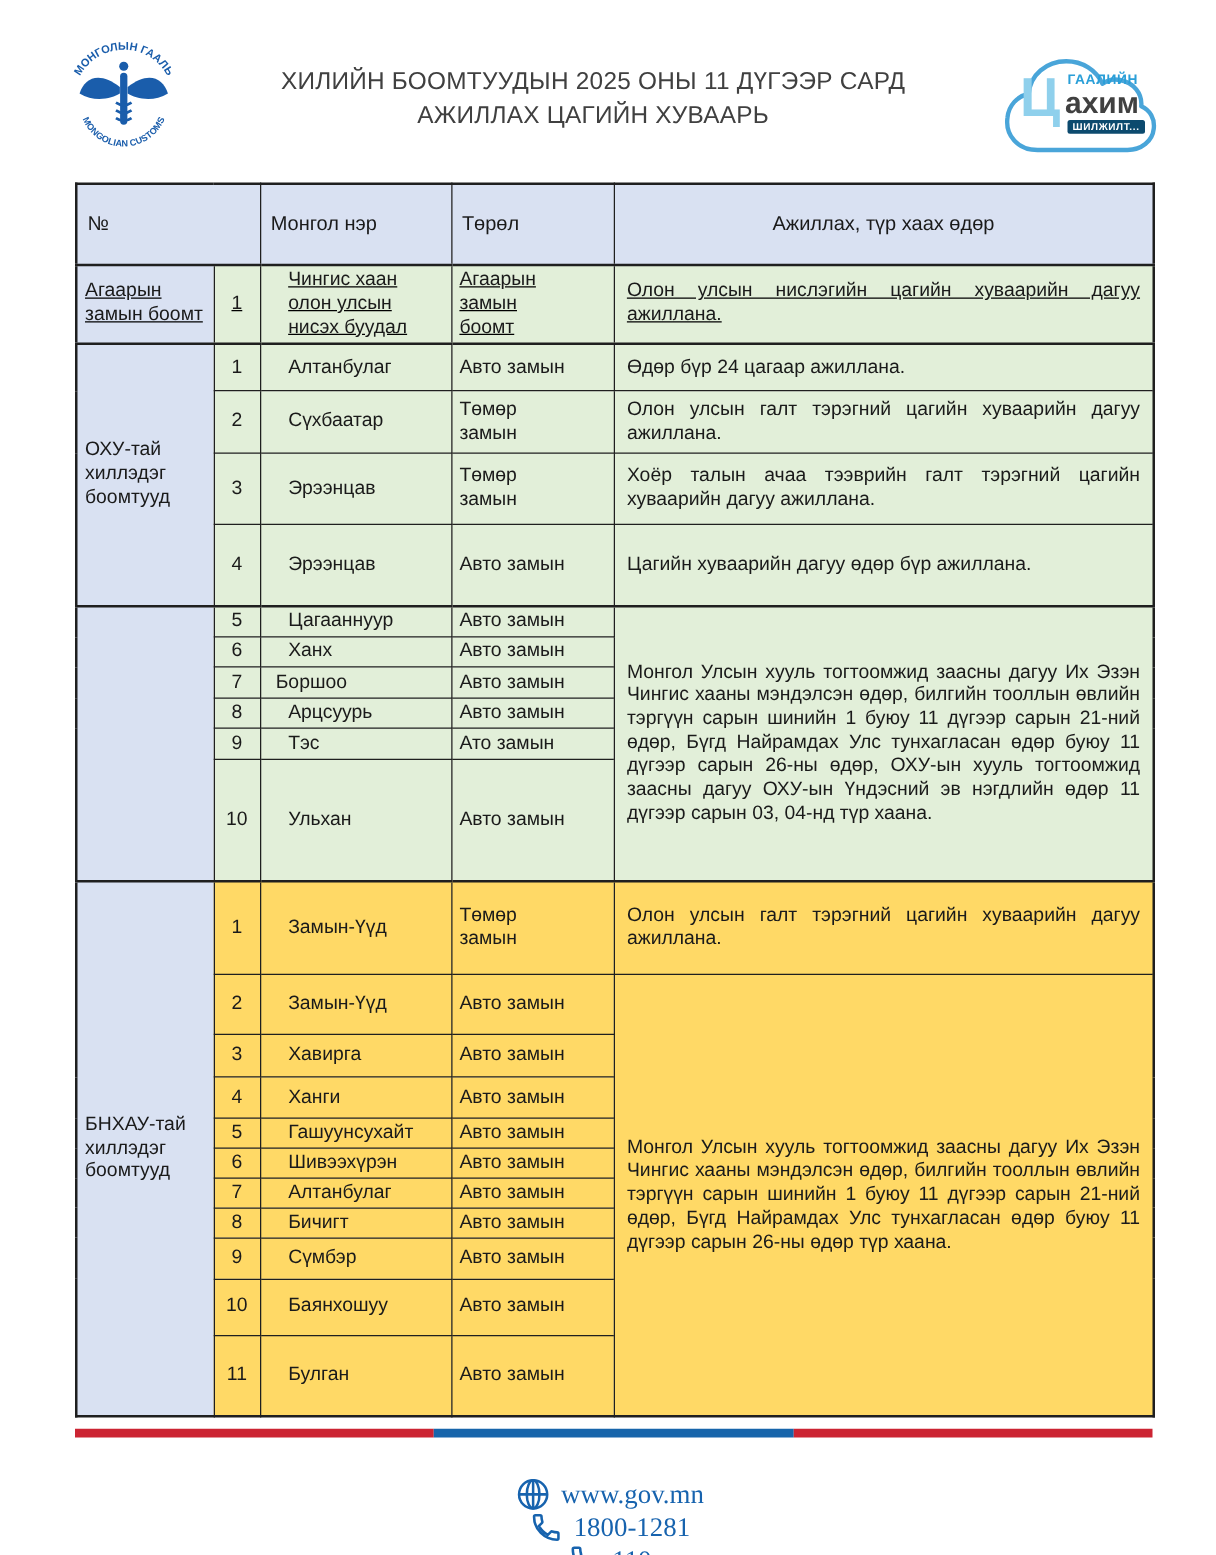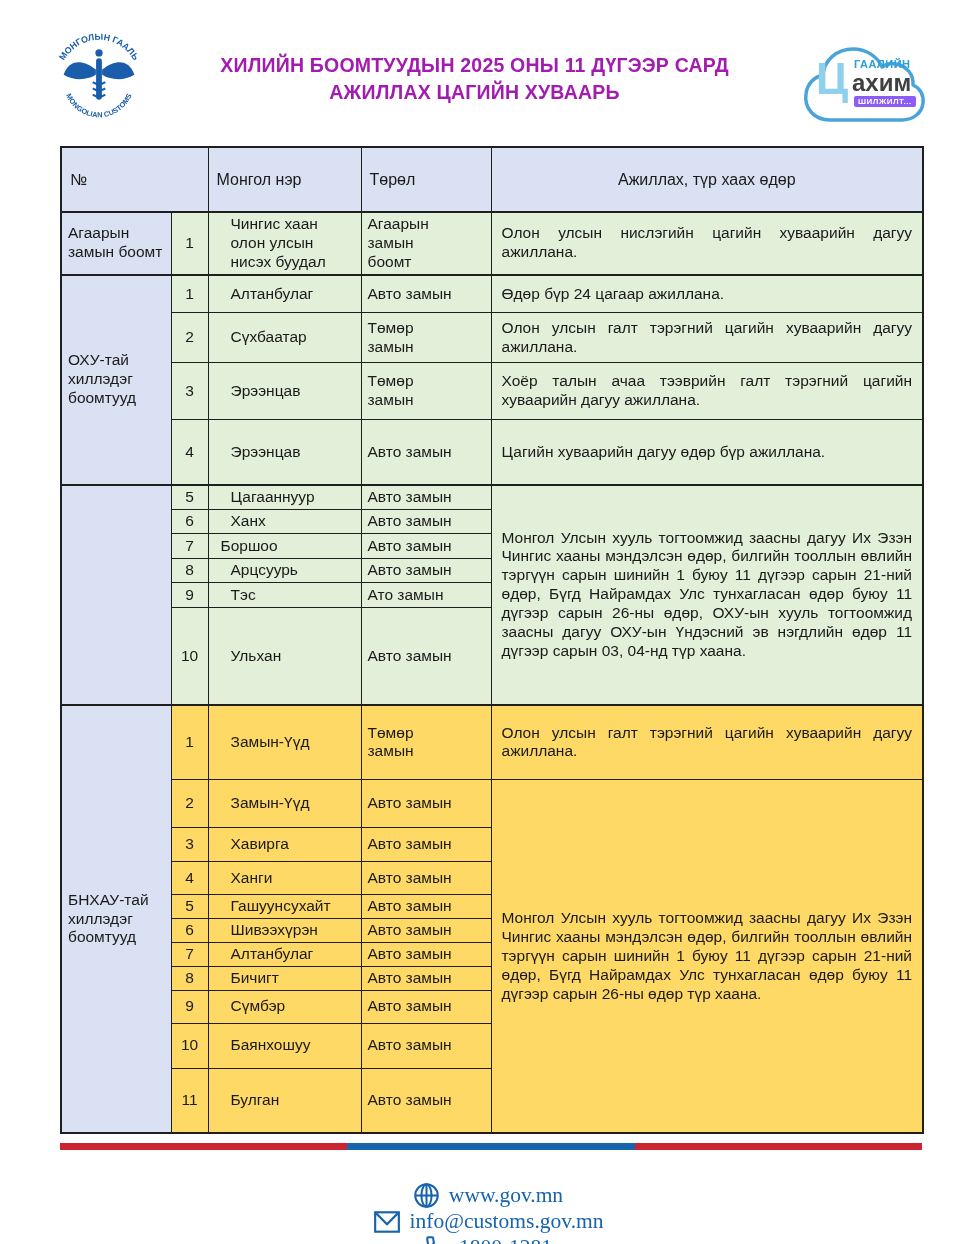--- a/index.html
+++ b/index.html
@@ -7,29 +7,29 @@
   .page {
     width: 973px; height: 1244px; position: relative;
     background: #fff; font-family: "Liberation Sans", sans-serif;
     overflow: hidden;
   }
   
   .header { display: flex; align-items: flex-start; padding: 28px 45px 0 45px; }
   .logo-left { width: 108px; height: 104px; flex: 0 0 auto; }
   .title-wrap { flex: 1 1 auto; text-align: center; padding-top: 24px; }
   .title {
-    color: #a21caf; font-weight: bold; font-size: 19.5px; line-height: 1.4;
+    color: #404040; font-weight: normal; font-size: 19.5px; line-height: 1.4;
     letter-spacing: 0.2px;
   }
   .logo-right { width: 132px; height: 100px; flex: 0 0 auto; position: relative; margin-top: 8px; }
   .logo-right .cloud-svg { position: absolute; inset: 0; }
   .logo-right .dg-check { position: absolute; left: 20px; top: 18px; font-size: 44px; font-weight: bold; color: #8fd0ec; }
   .logo-right .dg-line1 { position: absolute; left: 58px; top: 22px; font-size: 11px; font-weight: bold; color: #2a9fd8; letter-spacing: 0.5px; }
   .logo-right .dg-line2 { position: absolute; left: 56px; top: 33px; font-size: 24px; font-weight: bold; color: #404040; }
-  .logo-right .dg-line3 { position: absolute; left: 58px; top: 60px; font-size: 8px; font-weight: bold; color: #ffffff; background: #8b5cf6; padding: 1px 4px; border-radius: 2px; letter-spacing: 0.5px; }
+  .logo-right .dg-line3 { position: absolute; left: 58px; top: 60px; font-size: 8px; font-weight: bold; color: #ffffff; background: #0c4a6e; padding: 1px 4px; border-radius: 2px; letter-spacing: 0.5px; }
   
   .tbl-wrap { margin: 10px 0 0 60px; }
   table.schedule {
     border-collapse: collapse; table-layout: fixed; width: 862px;
     border: 2px solid #1f1f1f;
   }
   table.schedule td { border: 1px solid #1f1f1f; font-size: 15.5px; color: #1a1a1a; vertical-align: middle; line-height: 1.22; }
   col.c-group { width: 110px; } col.c-num { width: 37px; }
   col.c-name { width: 153px; } col.c-type { width: 130px; } col.c-desc { width: 432px; }
   .blue-bg { background: #d9e1f2; }
@@ -39,21 +39,21 @@
   td.num  { text-align: center; padding: 2px 2px; }
   td.name { padding: 2px 22px; }
   td.type { padding: 2px 6px; }
   td.desc { padding: 2px 10px; text-align: justify; border-left: 2px solid #1f1f1f; }
   tr.sec-top > td { border-top: 2px solid #1f1f1f; }
   td.type.wrapped { padding-right: 48px; }
   td.muted, td.muted * { color: #6d6d6d; }
   
   tr.hdr  { height: 65px; }  tr.hdr td { font-size: 16px; padding: 4px 8px; }
   tr.hdr td.h-desc { text-align: center; }
-  tr.r-air { height: 60px; }
+  tr.r-air { height: 60px; text-decoration: underline; }
   tr.r1 { height: 38px; } tr.r2 { height: 50px; } tr.r3 { height: 57px; } tr.r4 { height: 65px; }
   tr.r5, tr.r7, tr.r9 { height: 25px; } tr.r6, tr.r8 { height: 24px; } tr.r10 { height: 97px; }
   tr.c1 { height: 75px; } tr.c2 { height: 48px; } tr.c3 { height: 34px; } tr.c4 { height: 33px; }
   tr.c5, tr.c6, tr.c7, tr.c8 { height: 23px; } tr.c9 { height: 33px; } tr.c10 { height: 45px; } tr.c11 { height: 65px; }
   
   .flagbar { display: flex; width: 862px; height: 7px; margin: 9px 0 0 60px; }
   .flagbar .seg { flex: 1 1 0; }
   
   .footer {
     display: flex; align-items: center; justify-content: space-between;
@@ -260,33 +260,26 @@
     <div class="f-item">
       <svg width="27" height="27" viewBox="0 0 24 24">
         <circle cx="12" cy="12" r="10" fill="none" stroke="#1763ae" stroke-width="1.8"></circle>
         <ellipse cx="12" cy="12" rx="4.5" ry="10" fill="none" stroke="#1763ae" stroke-width="1.8"></ellipse>
         <line x1="2" y1="12" x2="22" y2="12" stroke="#1763ae" stroke-width="1.8"></line>
         <line x1="12" y1="2" x2="12" y2="22" stroke="#1763ae" stroke-width="1.8"></line>
       </svg>
       <span>www.gov.mn</span>
     </div>
     <div class="f-item">
-      <svg width="28" height="24" viewBox="0 0 26 22">
-        <rect x="2" y="2" width="22" height="18" fill="none" stroke="#1763ae" stroke-width="2"></rect>
-        <path d="M3 3 L13 13 L23 3" fill="none" stroke="#1763ae" stroke-width="2"></path>
-      </svg>
-      <span>info@customs.gov.mn</span>
+      <svg width="26" height="26" viewBox="0 0 24 24">
+        <path d="M6.6 10.8c1.5 2.9 3.7 5.1 6.6 6.6l2.2-2.2c.3-.3.7-.4 1-.2 1.1.4 2.3.6 3.6.6.6 0 1 .4 1 1V20c0 .6-.4 1-1 1C10.6 21 3 13.4 3 4c0-.6.4-1 1-1h3.5c.6 0 1 .4 1 1 0 1.2.2 2.4.6 3.6.1.3 0 .7-.2 1l-2.3 2.2z" fill="none" stroke="#1763ae" stroke-width="1.9" stroke-linejoin="round"></path>
+      </svg>
+      <span>1800-1281</span>
     </div>
     <div class="f-item">
       <svg width="26" height="26" viewBox="0 0 24 24">
         <path d="M6.6 10.8c1.5 2.9 3.7 5.1 6.6 6.6l2.2-2.2c.3-.3.7-.4 1-.2 1.1.4 2.3.6 3.6.6.6 0 1 .4 1 1V20c0 .6-.4 1-1 1C10.6 21 3 13.4 3 4c0-.6.4-1 1-1h3.5c.6 0 1 .4 1 1 0 1.2.2 2.4.6 3.6.1.3 0 .7-.2 1l-2.3 2.2z" fill="none" stroke="#1763ae" stroke-width="1.9" stroke-linejoin="round"></path>
       </svg>
-      <span>1800-1281</span>
-    </div>
-    <div class="f-item">
-      <svg width="26" height="26" viewBox="0 0 24 24">
-        <path d="M6.6 10.8c1.5 2.9 3.7 5.1 6.6 6.6l2.2-2.2c.3-.3.7-.4 1-.2 1.1.4 2.3.6 3.6.6.6 0 1 .4 1 1V20c0 .6-.4 1-1 1C10.6 21 3 13.4 3 4c0-.6.4-1 1-1h3.5c.6 0 1 .4 1 1 0 1.2.2 2.4.6 3.6.1.3 0 .7-.2 1l-2.3 2.2z" fill="none" stroke="#1763ae" stroke-width="1.9" stroke-linejoin="round"></path>
-      </svg>
       <span>110</span>
     </div>
   </div>
 
 </div>
 
 </body></html>

